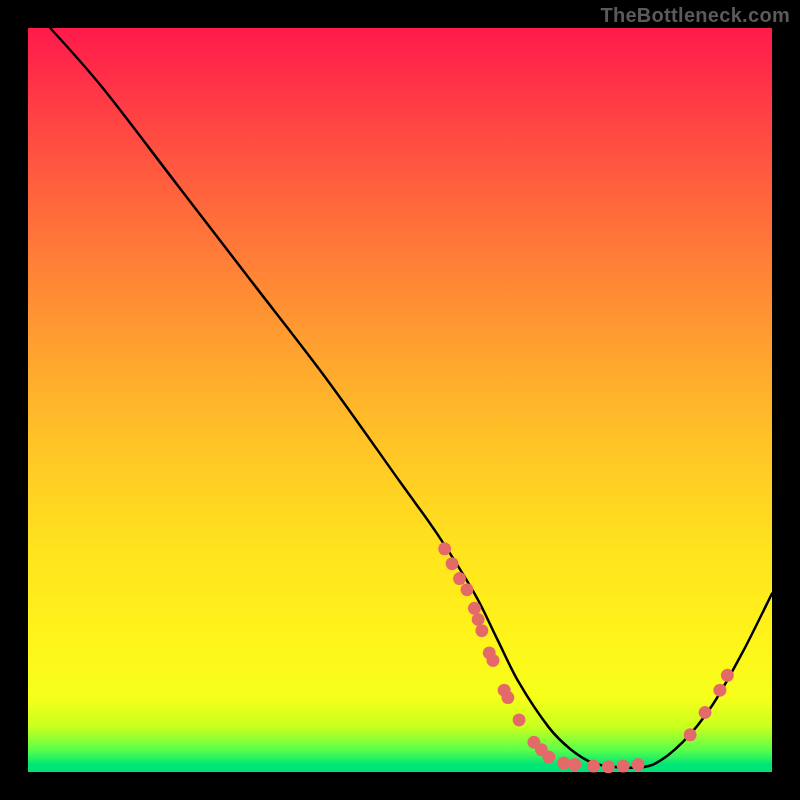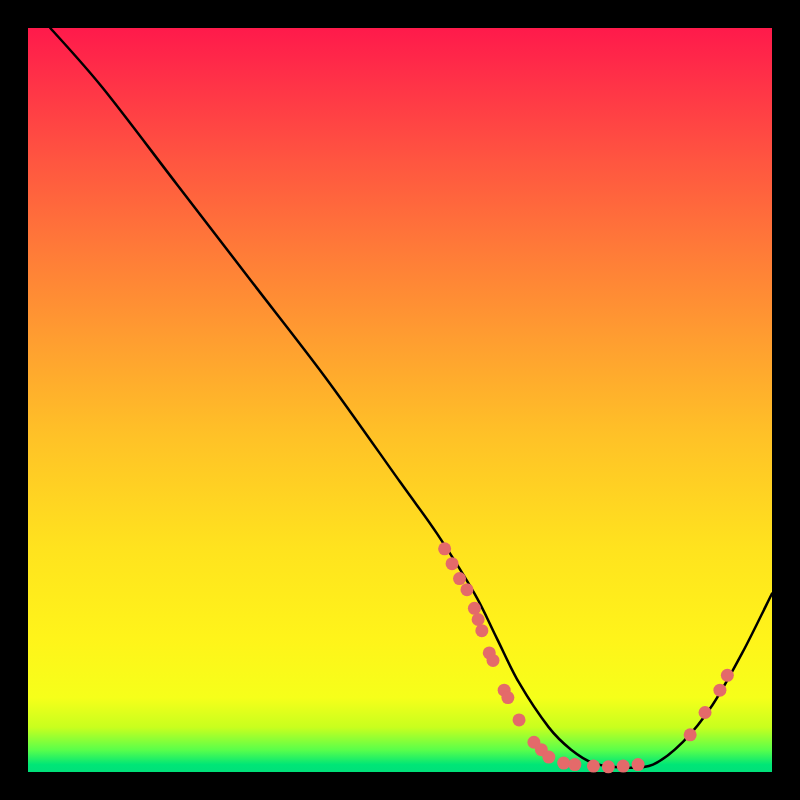--- a/index.html
+++ b/index.html
@@ -56,20 +56,21 @@
     left: 0; top: 0;
     width: 100%;
     height: 100%;
     overflow: visible;
   }
 </style>
 </head>
 <body>
 
 <div class="frame">
+  <div class="watermark">TheBottleneck.com</div>
 
   <div class="plot">
     <svg class="curve" viewBox="0 0 744 744" preserveAspectRatio="none">
       <path id="curve-path" fill="none" stroke="#000000" stroke-width="2.5" stroke-linecap="round" d="M 22.32,0 C 31,9.919999999999996 53.32000000000001,33.479999999999976 74.4,59.51999999999998 C 95.48,85.55999999999999 124.00000000000001,124 148.8,156.24 C 173.60000000000002,188.48000000000002 198.39999999999998,220.71999999999997 223.2,252.95999999999998 C 248,285.2 272.8,316.2 297.6,349.68 C 322.40000000000003,383.16 353.4,427.79999999999995 372,453.84 C 390.6,479.88 396.80000000000007,487.31999999999994 409.20000000000005,505.91999999999996 C 421.6,524.52 436.47999999999996,548.08 446.4,565.44 C 456.32,582.8000000000001 461.28000000000003,595.2 468.72,610.08 C 476.16,624.96 482.36,639.84 491.04,654.72 C 499.72,669.6 512.12,688.2 520.8,699.36 C 529.4799999999999,710.52 535.68,715.728 543.12,721.68 C 550.5600000000001,727.632 556.76,732.096 565.44,735.072 C 574.1200000000001,738.048 585.2800000000001,739.288 595.2,739.536 C 605.12,739.7839999999999 615.04,740.776 624.9599999999999,736.56 C 634.8799999999999,732.3439999999999 644.8,724.16 654.72,714.24 C 664.6400000000001,704.32 674.5600000000001,691.92 684.48,677.04 C 694.4,662.16 704.32,643.5600000000001 714.24,624.96 C 724.16,606.36 739.04,575.36 744,565.44"></path>
       <g id="marker-group">
           <circle cx="416.64000000000004" cy="520.8" r="6.5" fill="#e46a6a"></circle>
           <circle cx="424.08" cy="535.68" r="6.5" fill="#e46a6a"></circle>
           <circle cx="431.52" cy="550.56" r="6.5" fill="#e46a6a"></circle>
           <circle cx="438.96" cy="561.72" r="6.5" fill="#e46a6a"></circle>
           <circle cx="446.4" cy="580.3199999999999" r="6.5" fill="#e46a6a"></circle>

